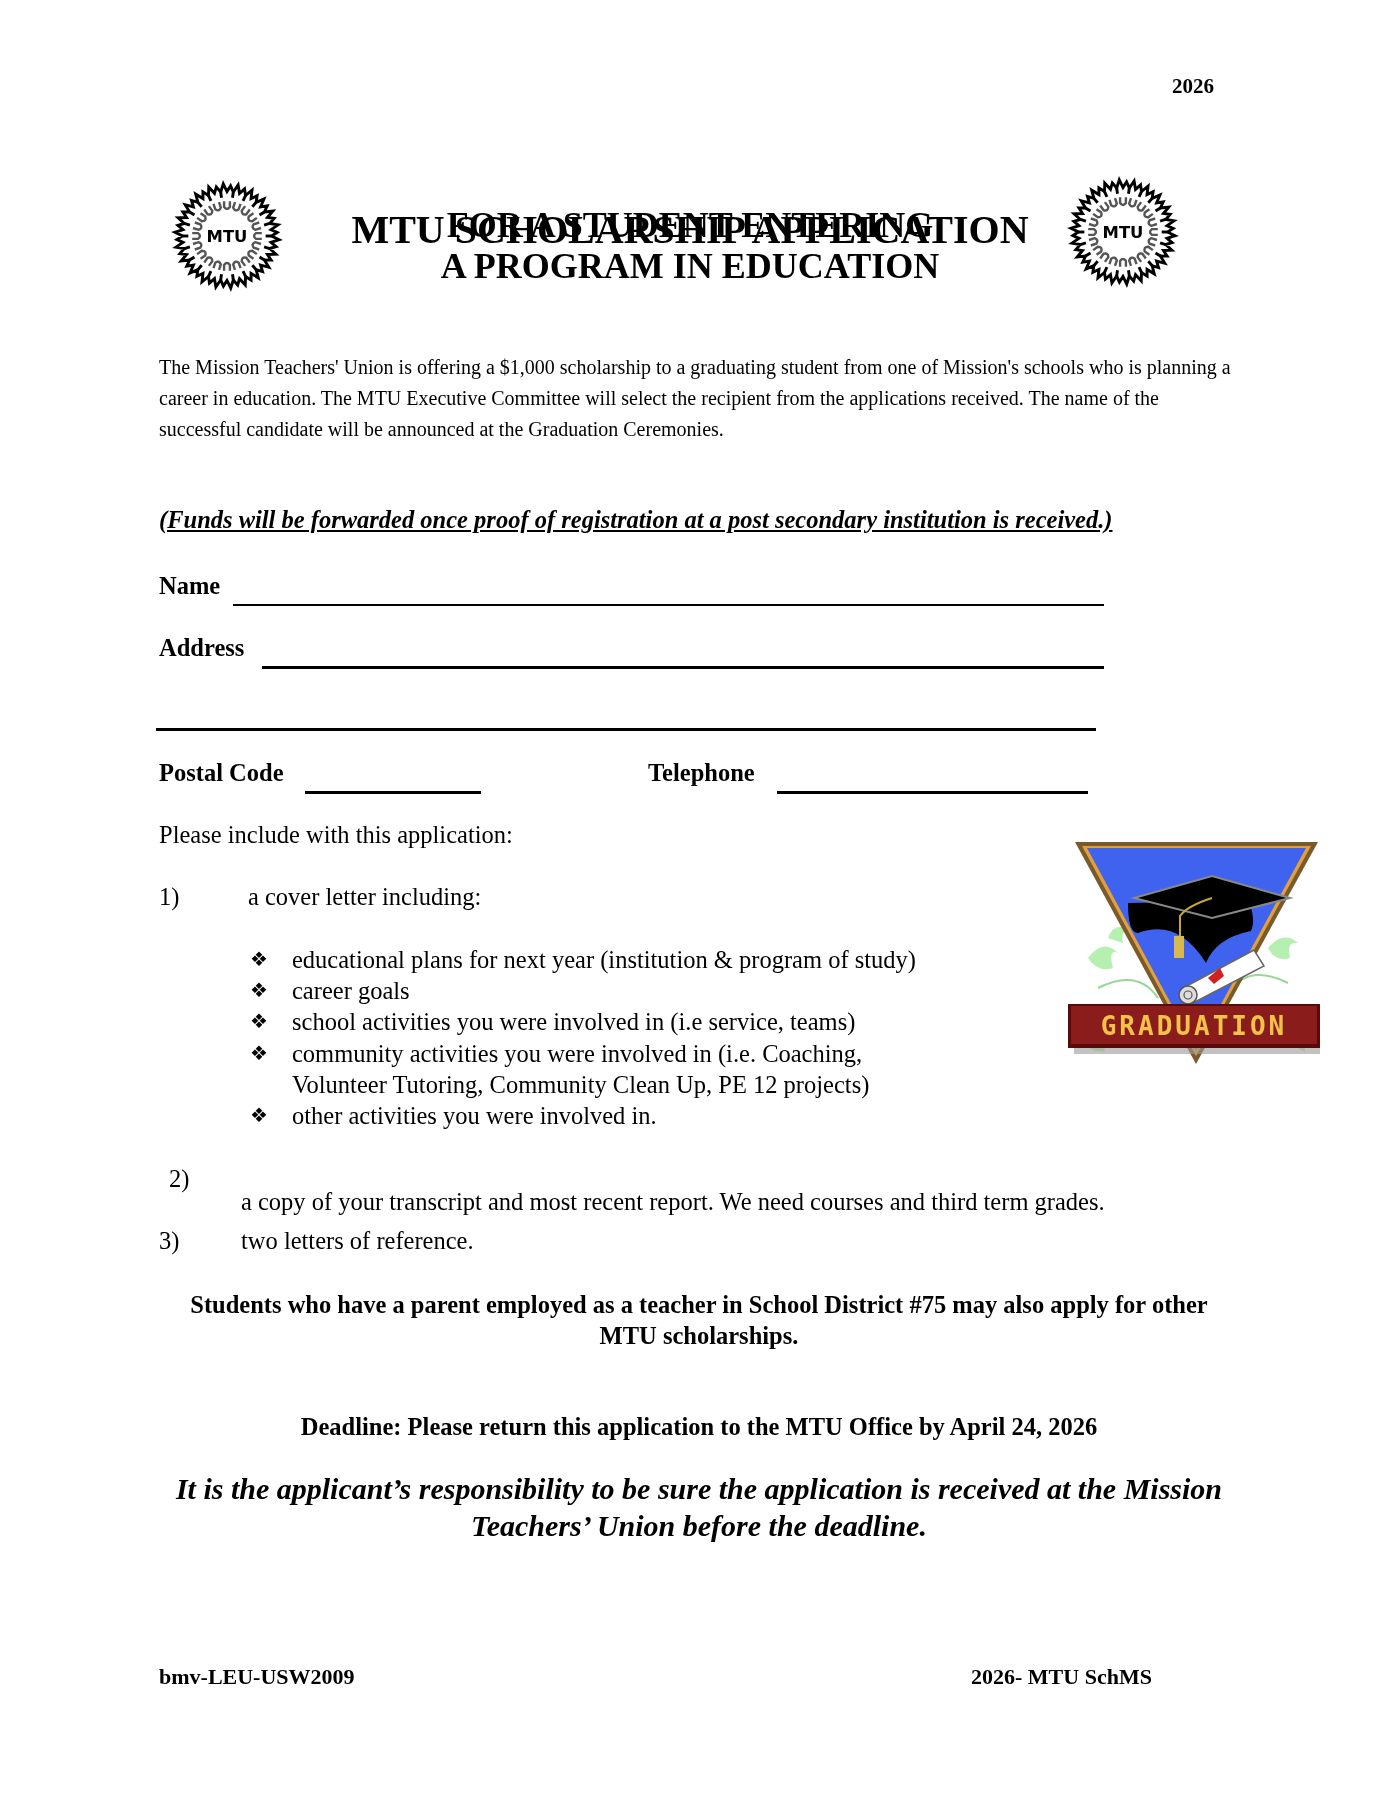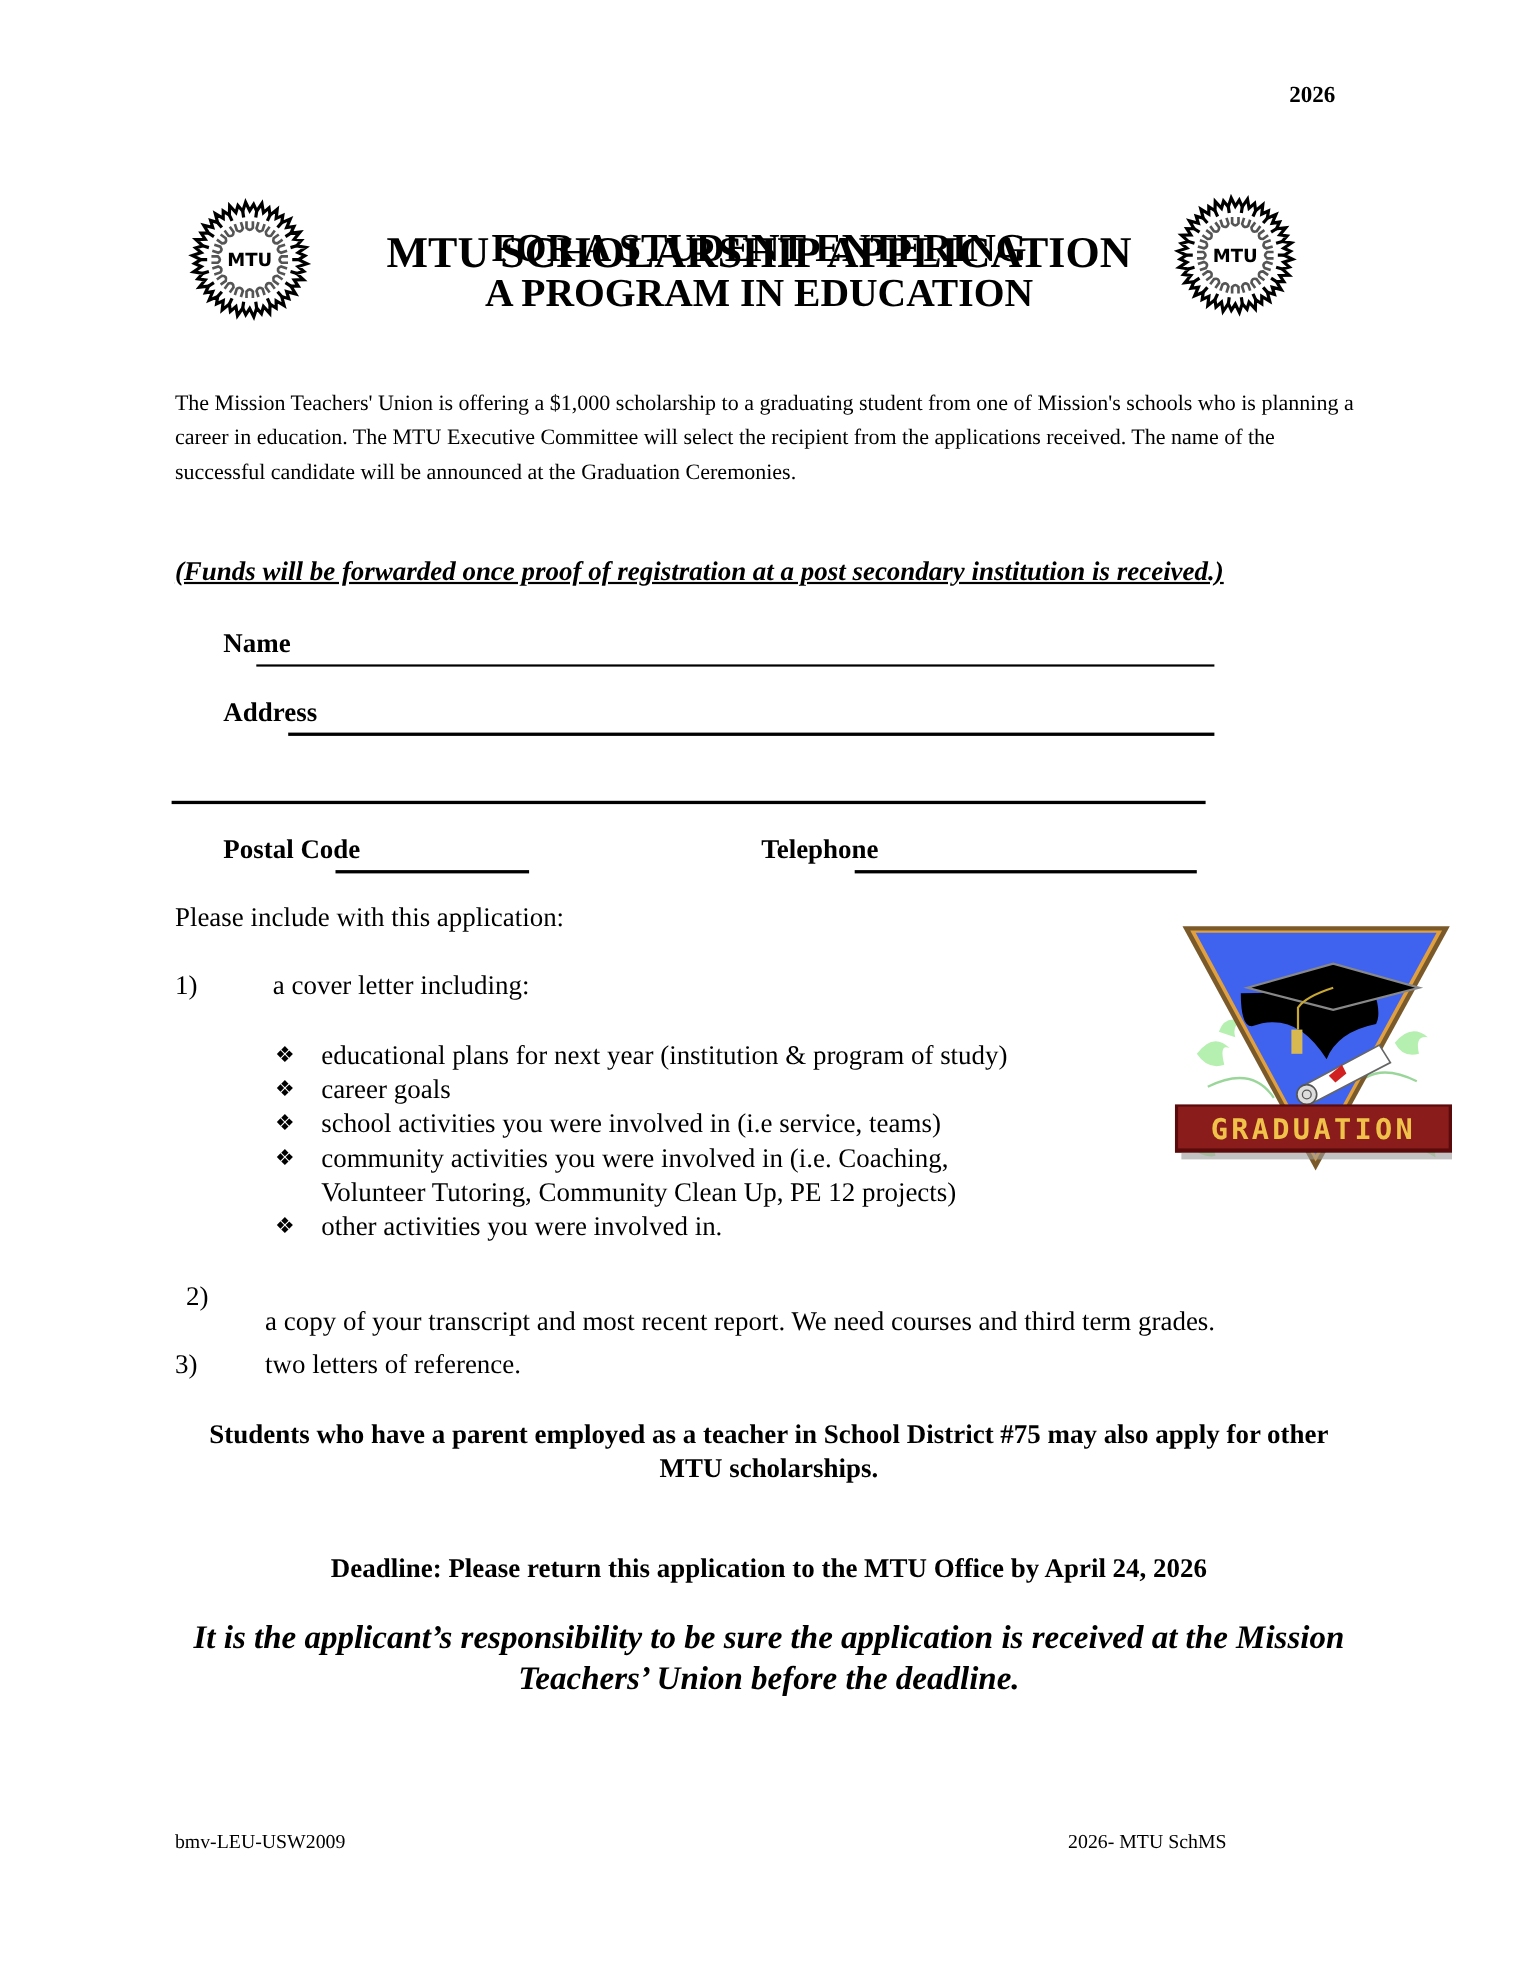--- a/index.html
+++ b/index.html
@@ -9,31 +9,31 @@
   .year { left: 1172px; top: 74px; font-size: 21px; font-weight: bold; }
   .logo { position: absolute; width: 116px; height: 116px; }
   .logo-left { left: 169px; top: 178px; }
   .logo-right { left: 1065px; top: 174px; }
   .title { left: 300px; width: 780px; text-align: center; font-weight: bold; }
   .t1 { top: 158px; font-size: 40px; margin-top: 48px; }
   .t2 { top: 204px; font-size: 36px; }
   .t3 { top: 245px; font-size: 36px; }
   .intro { left: 159px; top: 352px; width: 1080px; font-size: 20px; line-height: 31px; white-space: normal; }
   .funds { left: 159px; top: 506px; font-size: 24.5px; font-weight: bold; font-style: italic; text-decoration: underline; }
-  .label { font-size: 24.5px; font-weight: bold; margin-left: 44px; }
+  .label { font-size: 24.5px; font-weight: bold; }
   .line { position: absolute; background: #000; }
   .plain { font-size: 24.5px; }
   .bullet-list { left: 250px; top: 944px; font-size: 24.5px; line-height: 31.2px; }
   .bullet-row { display: flex; }
   .bullet-icon { width: 42px; font-size: 20px; }
   .center { left: 159px; width: 1080px; text-align: center; white-space: normal; }
   .note { top: 1289px; font-size: 24.5px; font-weight: bold; line-height: 31px; }
   .deadline { top: 1413px; font-size: 24.5px; font-weight: bold; }
   .resp { top: 1470px; font-size: 30px; font-weight: bold; font-style: italic; line-height: 37px; }
-  .footer { top: 1664px; font-size: 18px; font-weight: normal; }
+  .footer { top: 1664px; font-size: 22px; font-weight: bold; }
   .grad { position: absolute; left: 1068px; top: 838px; width: 252px; height: 230px; }
 </style>
 </head>
 <body>
 
 <div class="abs year">2026</div>
 
 <svg class="logo logo-left" viewBox="-60 -60 120 120">
   <g class="gear-outer" fill="none" stroke="#000" stroke-width="3">
       <path d="M46.00 0.00 L53.86 3.85 L45.53 6.55 L50.81 11.05 L44.14 12.96 L50.60 18.87 L41.84 19.11 L45.64 24.92 L38.70 24.87 L43.23 32.36 L34.76 30.12 L36.77 36.77 L30.12 34.76 L32.36 43.23 L24.87 38.70 L24.92 45.64 L19.11 41.84 L18.87 50.60 L12.96 44.14 L11.05 50.81 L6.55 45.53 L3.85 53.86 L0.00 46.00 L-3.71 51.87 L-6.55 45.53 L-11.48 52.77 L-12.96 44.14 L-18.17 48.72 L-19.11 41.84 L-25.88 47.39 L-24.87 38.70 L-31.16 41.63 L-30.12 34.76 L-38.18 38.18 L-34.76 30.12 L-41.63 31.16 L-38.70 24.87 L-47.39 25.88 L-41.84 19.11 L-48.72 18.17 L-44.14 12.96 L-52.77 11.48 L-45.53 6.55 L-51.87 3.71 L-46.00 0.00 L-53.86 -3.85 L-45.53 -6.55 L-50.81 -11.05 L-44.14 -12.96 L-50.60 -18.87 L-41.84 -19.11 L-45.64 -24.92 L-38.70 -24.87 L-43.23 -32.36 L-34.76 -30.12 L-36.77 -36.77 L-30.12 -34.76 L-32.36 -43.23 L-24.87 -38.70 L-24.92 -45.64 L-19.11 -41.84 L-18.87 -50.60 L-12.96 -44.14 L-11.05 -50.81 L-6.55 -45.53 L-3.85 -53.86 L-0.00 -46.00 L3.71 -51.87 L6.55 -45.53 L11.48 -52.77 L12.96 -44.14 L18.17 -48.72 L19.11 -41.84 L25.88 -47.39 L24.87 -38.70 L31.16 -41.63 L30.12 -34.76 L38.18 -38.18 L34.76 -30.12 L41.63 -31.16 L38.70 -24.87 L47.39 -25.88 L41.84 -19.11 L48.72 -18.17 L44.14 -12.96 L52.77 -11.48 L45.53 -6.55 L51.87 -3.71 L46.00 -0.00 Z"></path>

